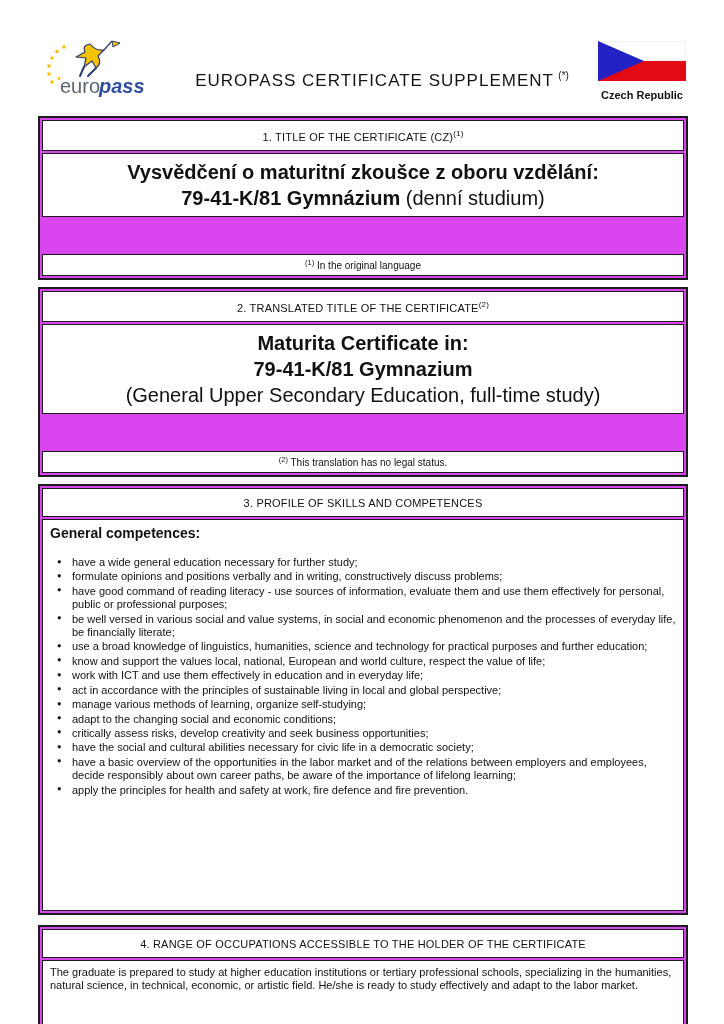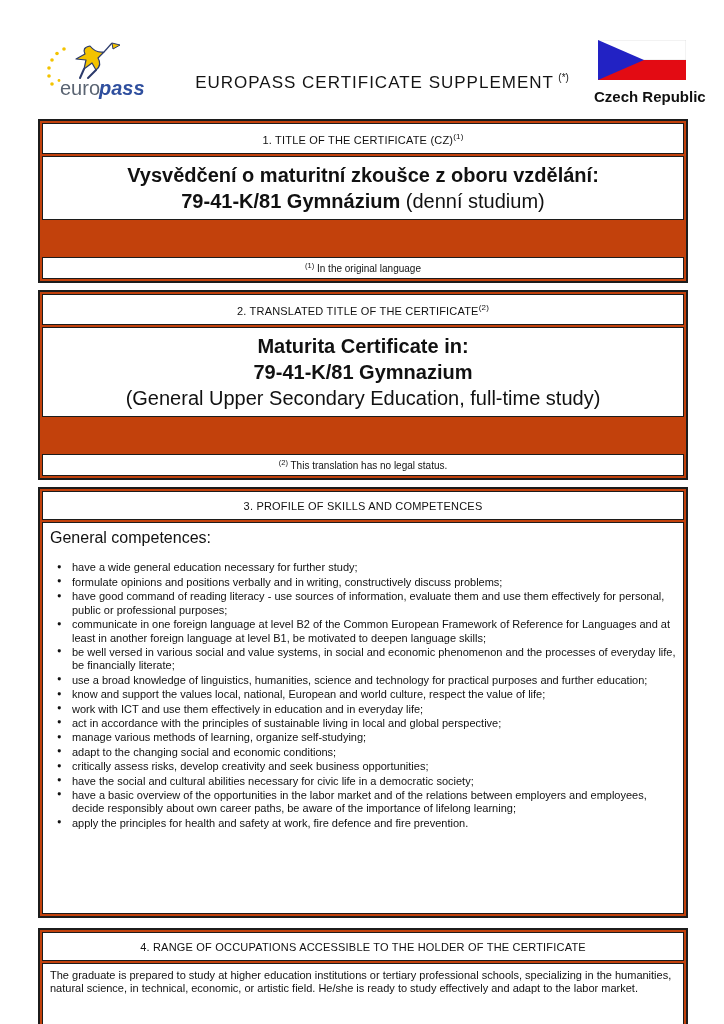--- a/index.html
+++ b/index.html
@@ -21,28 +21,28 @@
   .logo-block { width: 132px; flex: 0 0 auto; }
   .doc-title-wrap {
     flex: 1 1 auto; text-align: center; padding-top: 24px;
   }
   .doc-title {
     font-size: 17px; letter-spacing: 1px; color: #141414;
     white-space: nowrap;
   }
   .doc-title sup { font-size: 10px; letter-spacing: 0; }
   .flag-block { width: 96px; flex: 0 0 auto; text-align: center; padding-top: 4px; }
-  .flag-caption { font-size: 15px; font-weight: bold; margin-top: 4px; white-space: nowrap; }
+  .flag-caption { font-size: 11px; font-weight: bold; margin-top: 4px; white-space: nowrap; }
 
   
   .box {
     border: 2px solid #1c1c1c;
     padding: 2px;
     margin: 0 36px 7px 38px;
-    background: #c2410c;
+    background: #d946ef;
   }
   .row { border: 1px solid #1c1c1c; background: #fff; }
   .row + .row { margin-top: 2px; }
   .row.head {
     text-align: center;
     font-size: 11px;
     padding: 8px 6px 7px;
     letter-spacing: 0.2px;
   }
   .row.head sup { font-size: 8px; }
@@ -59,21 +59,21 @@
     font-size: 10px;
     padding: 3px 4px 4px;
     margin-top: 37px;
   }
   .row.foot sup { font-size: 7.5px; }
   .row.content {
     font-size: 11px;
     line-height: 1.22;
     padding: 5px 7px;
   }
-  .subhead { font-weight: normal; font-size: 16px; margin-bottom: 14px; }
+  .subhead { font-weight: bold; font-size: 14px; margin-bottom: 14px; }
   ul.competences { list-style: none; }
   ul.competences li {
     position: relative;
     padding-left: 22px;
     margin-bottom: 1px;
   }
   ul.competences li::before {
     content: "\25CF";
     position: absolute;
     left: 7px; top: 0.5px;
@@ -167,21 +167,20 @@
   <div class="box section-gap-lg" id="section-3">
     <div class="row head">
       <span>3. PROFILE OF SKILLS AND COMPETENCES</span>
     </div>
     <div class="row content s3-body">
       <div class="subhead">General competences:</div>
       <ul class="competences">
           <li>have a wide general education necessary for further study;</li>
           <li>formulate opinions and positions verbally and in writing, constructively discuss problems;</li>
           <li>have good command of reading literacy - use sources of information, evaluate them and use them effectively for personal, public or professional purposes;</li>
-          <li>communicate in one foreign language at level B2 of the Common European Framework of Reference for Languages and at least in another foreign language at level B1, be motivated to deepen language skills;</li>
           <li>be well versed in various social and value systems, in social and economic phenomenon and the processes of everyday life, be financially literate;</li>
           <li>use a broad knowledge of linguistics, humanities, science and technology for practical purposes and further education;</li>
           <li>know and support the values local, national, European and world culture, respect the value of life;</li>
           <li>work with ICT and use them effectively in education and in everyday life;</li>
           <li>act in accordance with the principles of sustainable living in local and global perspective;</li>
           <li>manage various methods of learning, organize self-studying;</li>
           <li>adapt to the changing social and economic conditions;</li>
           <li>critically assess risks, develop creativity and seek business opportunities;</li>
           <li>have the social and cultural abilities necessary for civic life in a democratic society;</li>
           <li>have a basic overview of the opportunities in the labor market and of the relations between employers and employees, decide responsibly about own career paths, be aware of the importance of lifelong learning;</li>

